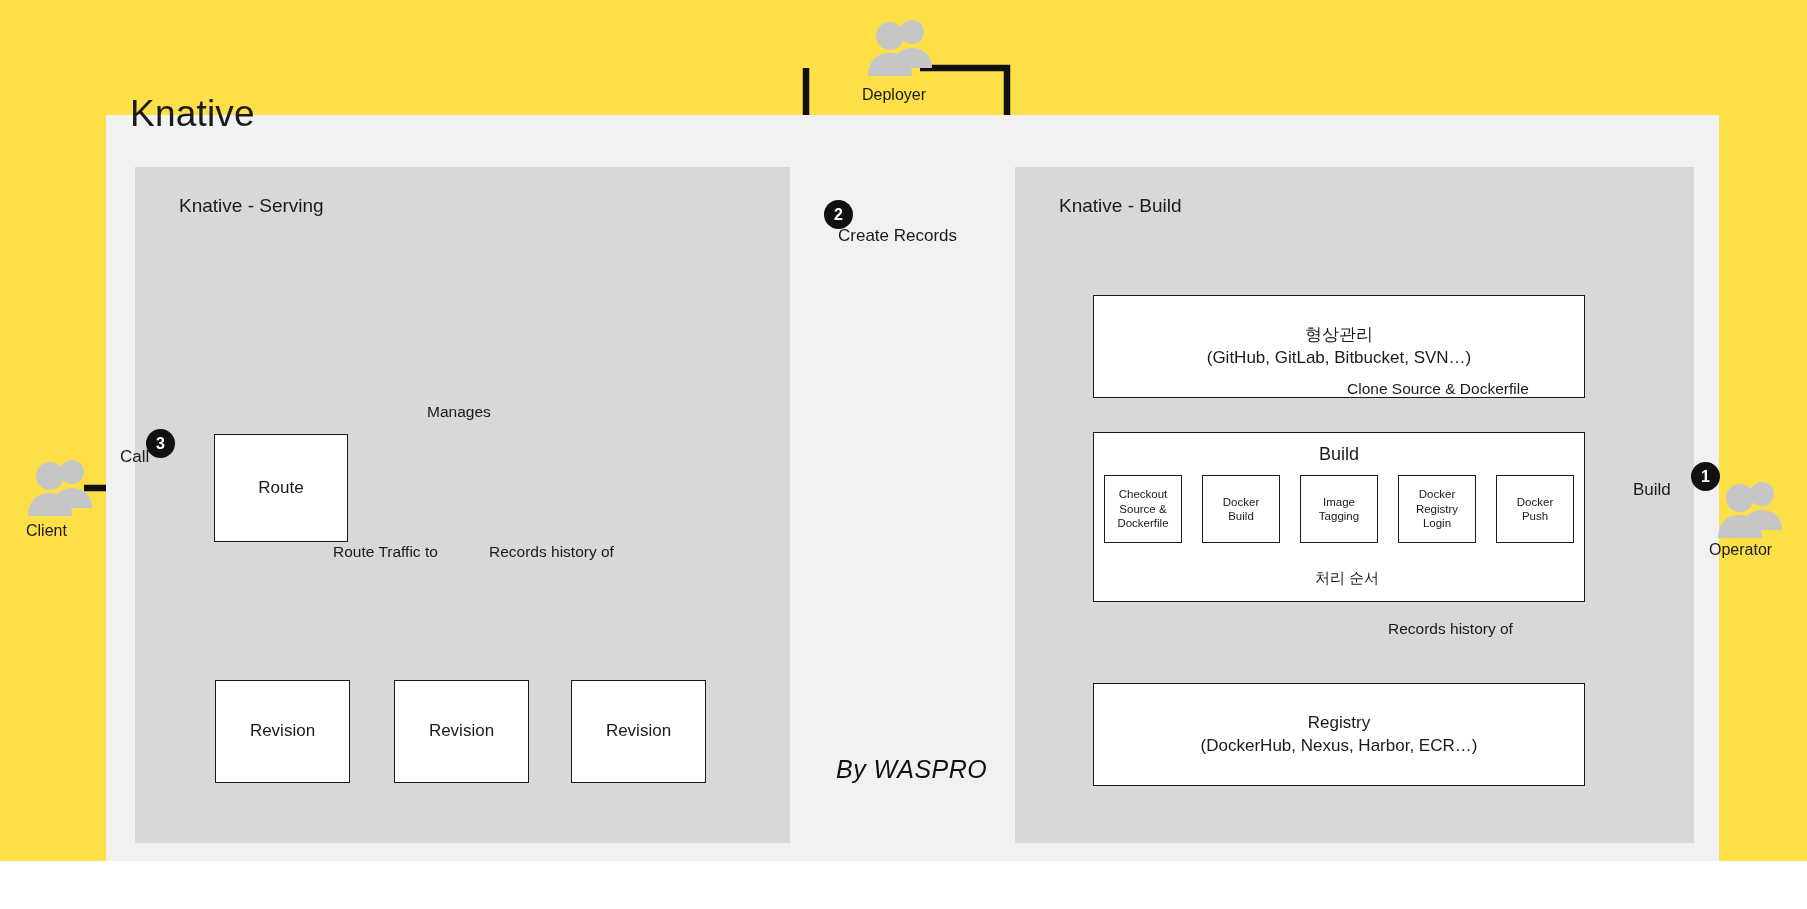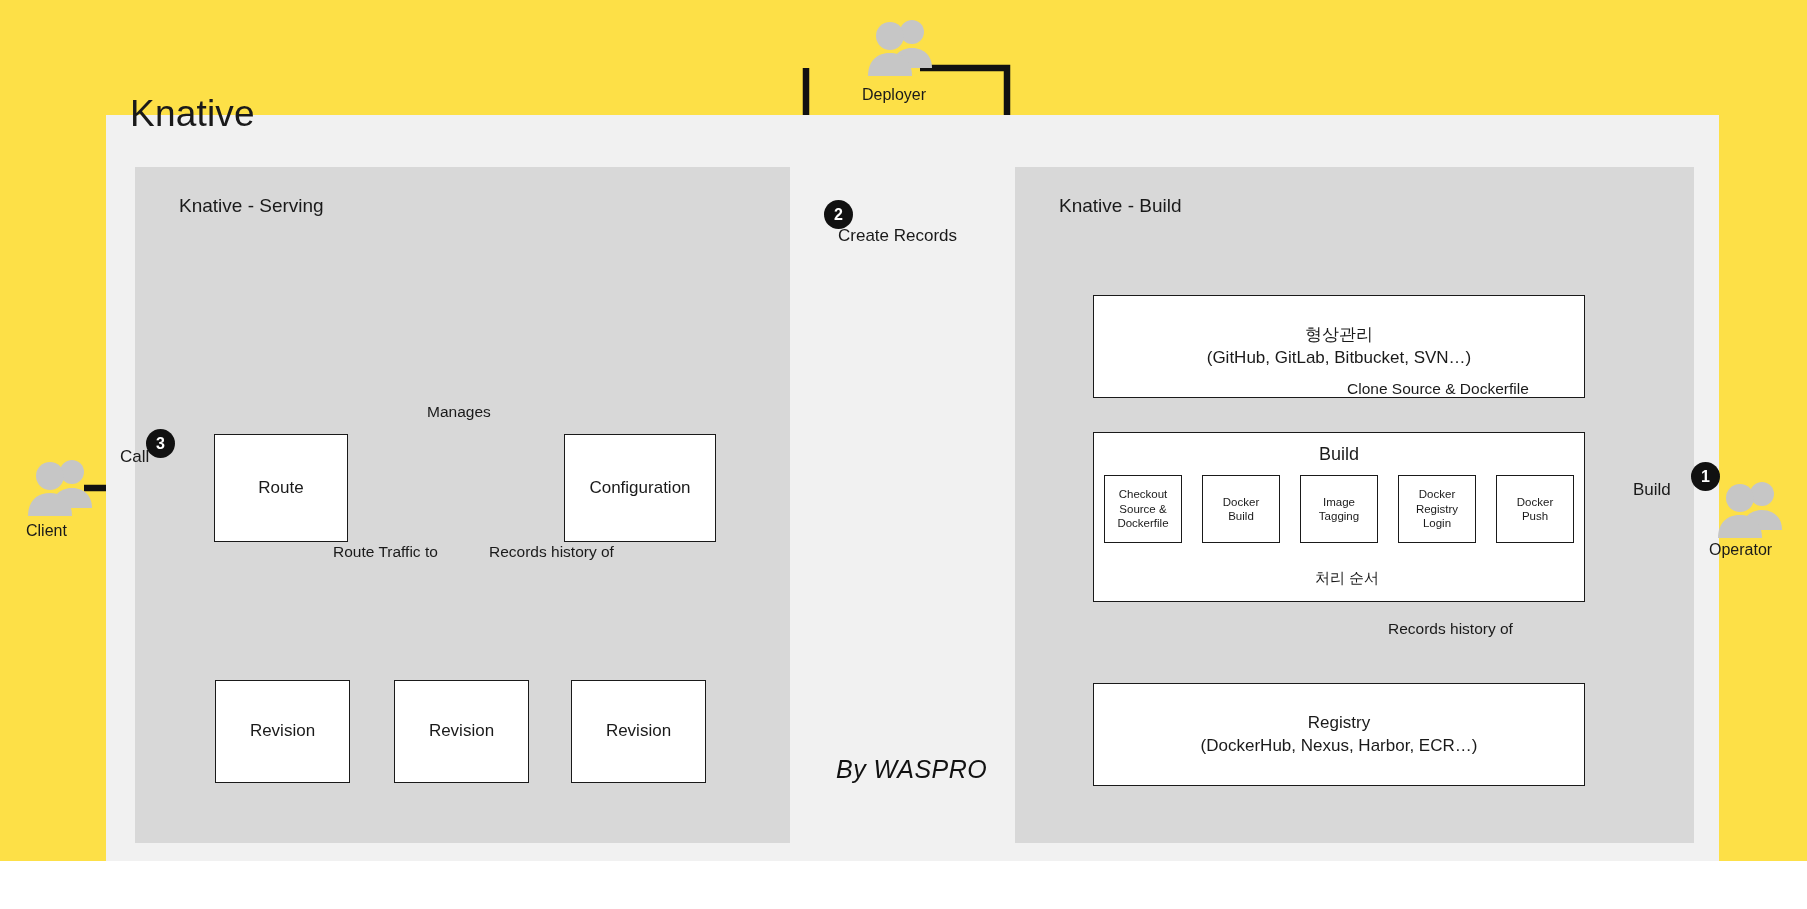--- a/index.html
+++ b/index.html
@@ -250,21 +250,20 @@
 
   <div class="section section-serving">
     <div class="section-title">Knative - Serving</div>
   </div>
 
   <div class="section section-build">
     <div class="section-title">Knative - Build</div>
   </div>
 
   <div class="box box-route">Route</div>
-  <div class="box box-configuration">Configuration</div>
   <div class="box box-rev-1">Revision</div>
   <div class="box box-rev-2">Revision</div>
   <div class="box box-rev-3">Revision</div>
 
   <div class="edge-label lbl-manages">Manages</div>
   <div class="edge-label lbl-route-traffic">Route Traffic to</div>
   <div class="edge-label lbl-records-serv">Records history of</div>
 
   <div class="box box-scm" style="white-space:pre-line;">형상관리
 (GitHub, GitLab, Bitbucket, SVN…)</div>

